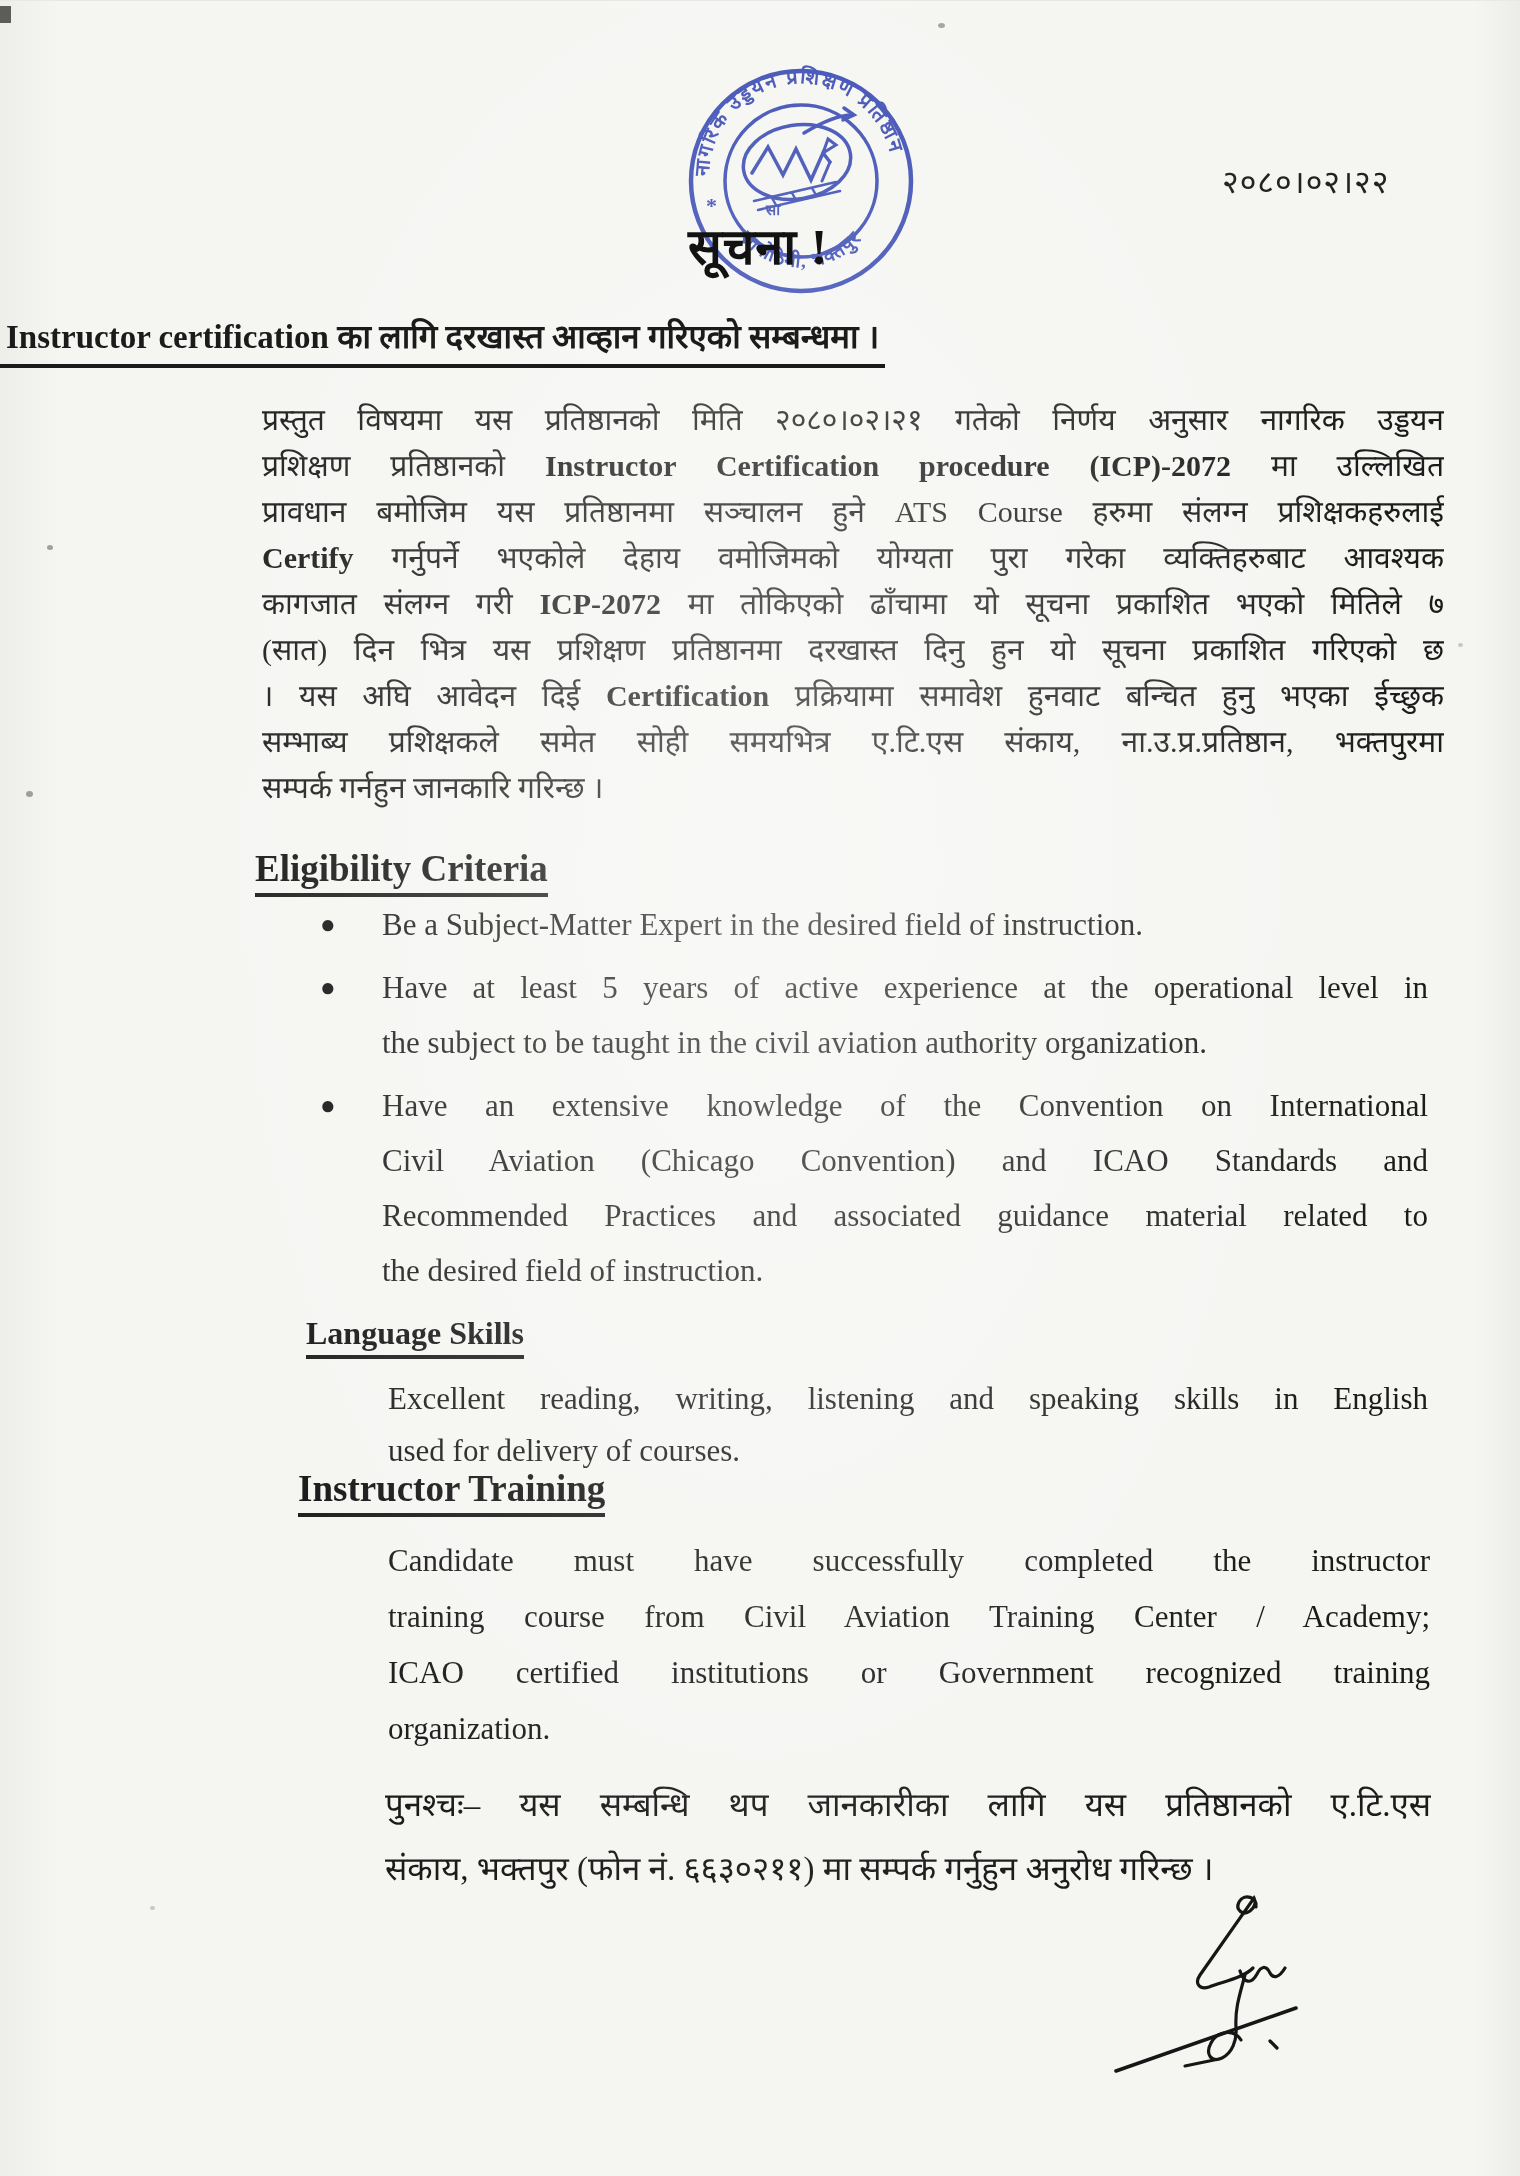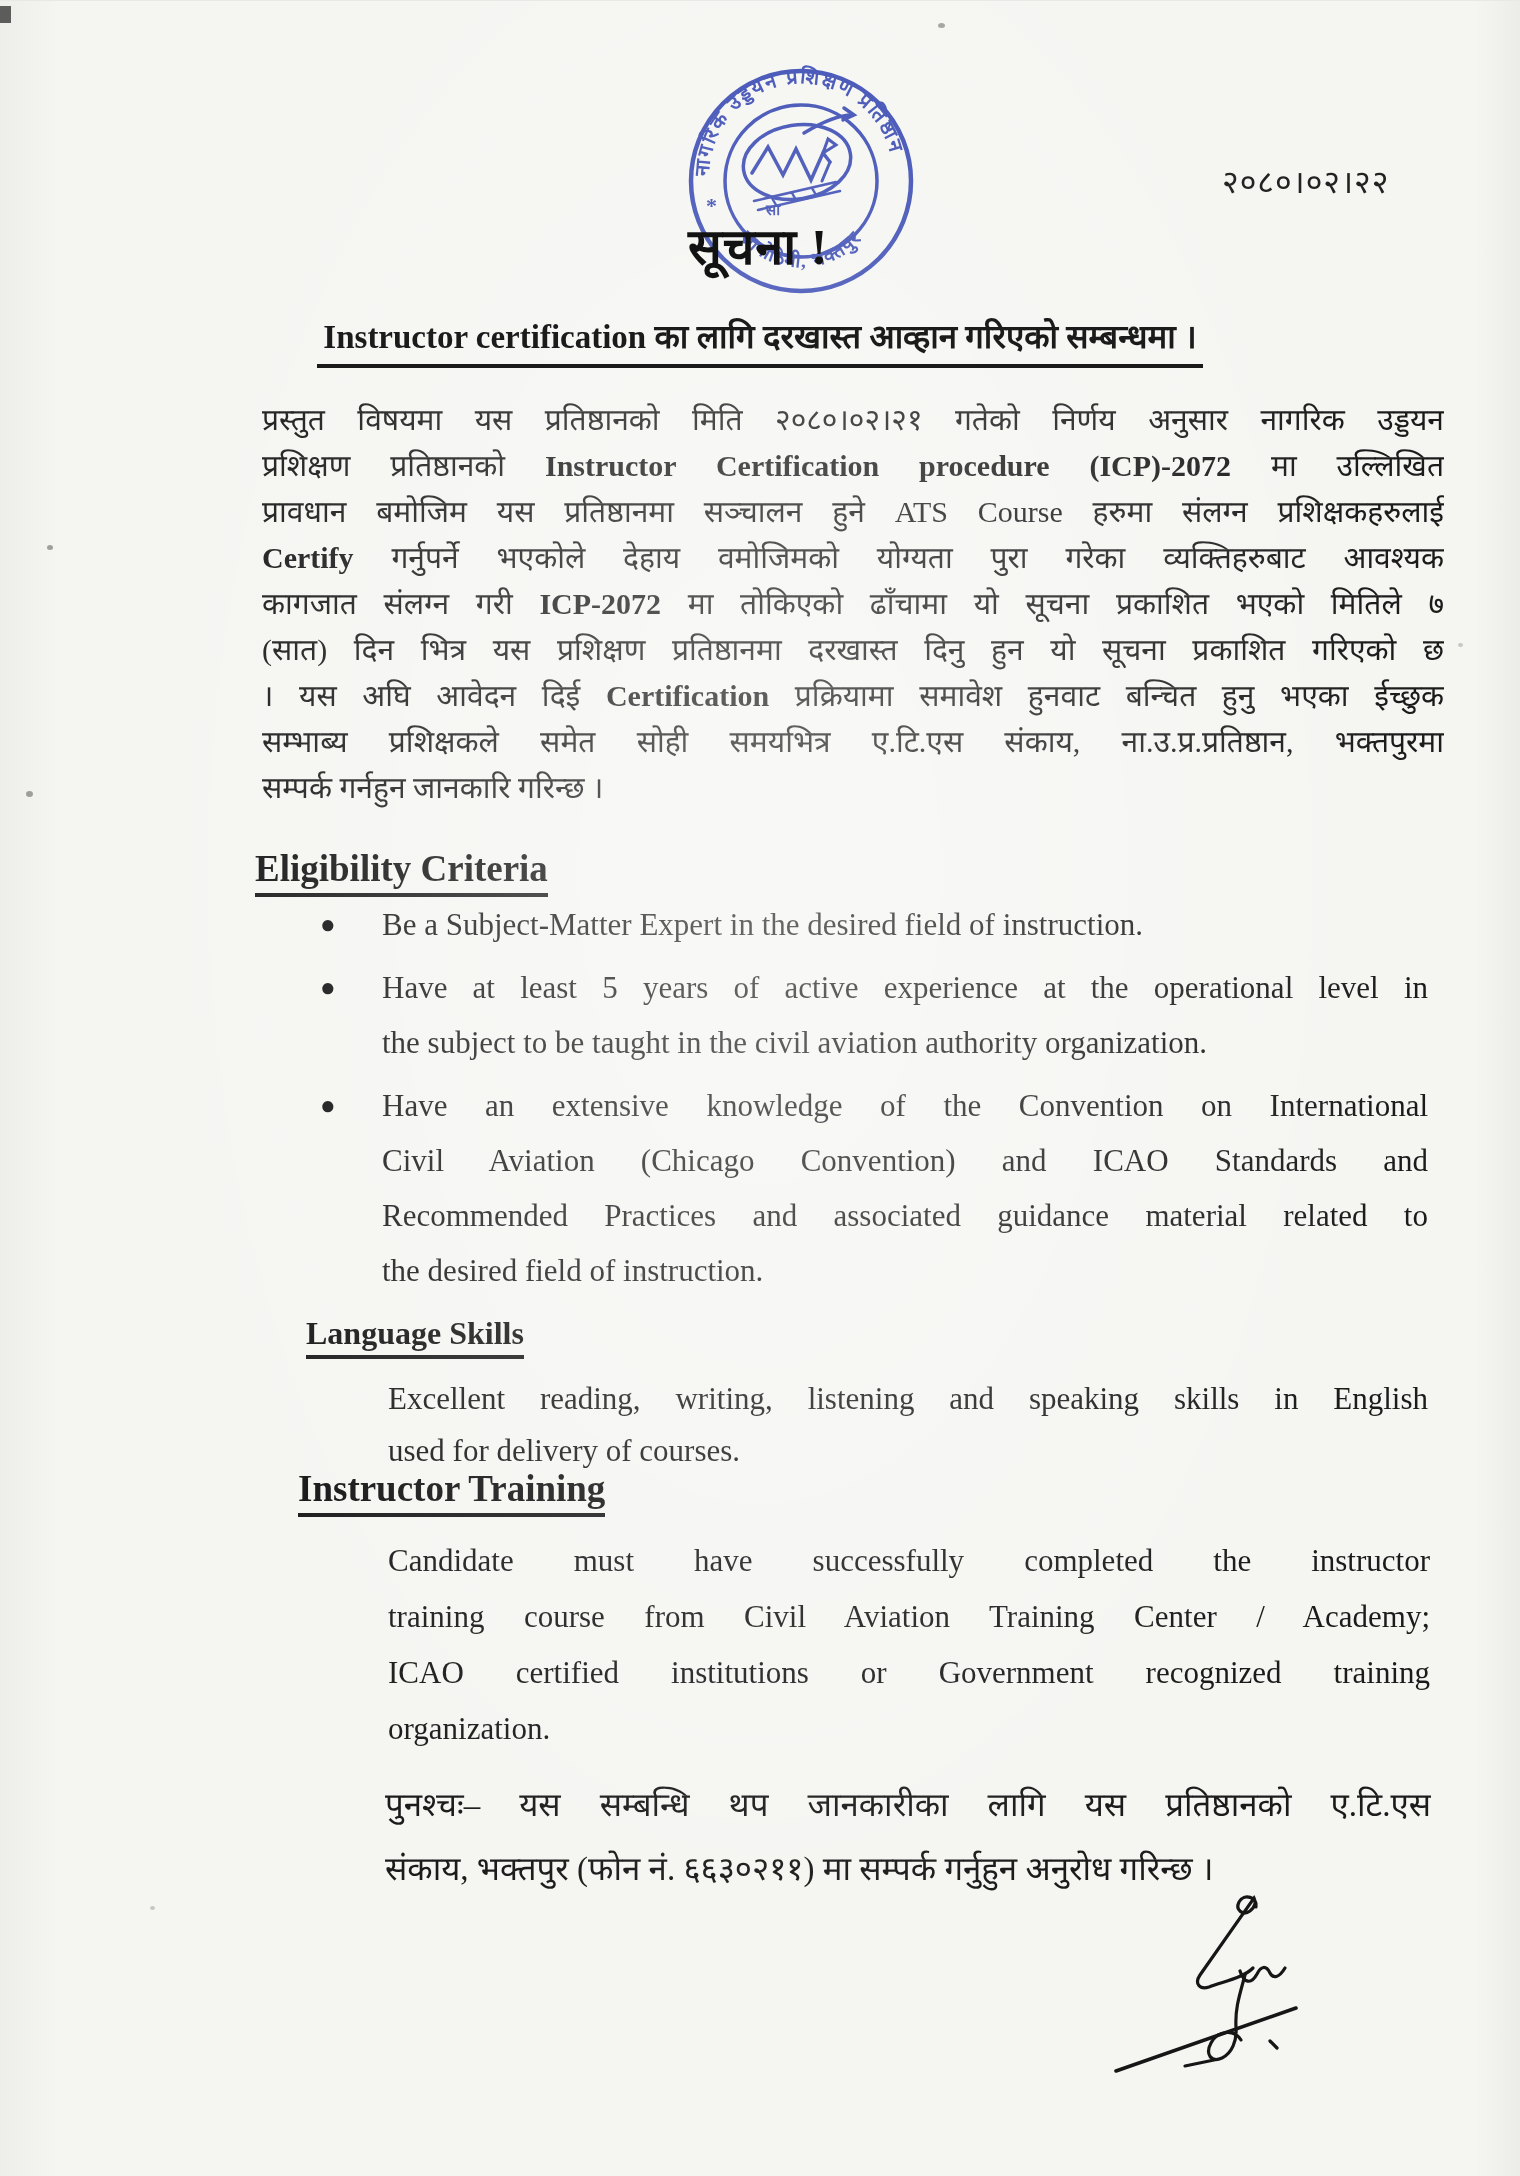--- a/index.html
+++ b/index.html
@@ -24,21 +24,21 @@
     font-size:50px; font-weight:bold; color:#121212; letter-spacing:1px;
     white-space:nowrap; z-index:3;
   }
 
   .doc-date {
     position:absolute; left:1222px; top:158px; font-size:32px; color:#222;
     letter-spacing:1px; white-space:nowrap;
   }
 
   .doc-title {
-    position:absolute; left:0; top:312px; width:1520px; text-align:center; z-index:2;
+    position:absolute; left:0; top:312px; width:1520px; text-align:left; z-index:2;
   }
   .doc-title .tspan {
     display:inline-block; border-bottom:4px solid #1a1a1a; padding:0 6px 6px 6px;
     font-size:33px; font-weight:bold; white-space:nowrap;
   }
 
   .para { position:absolute; }
   .line {
     display:block; white-space:nowrap; overflow:hidden;
     text-align:justify; text-align-last:justify;

